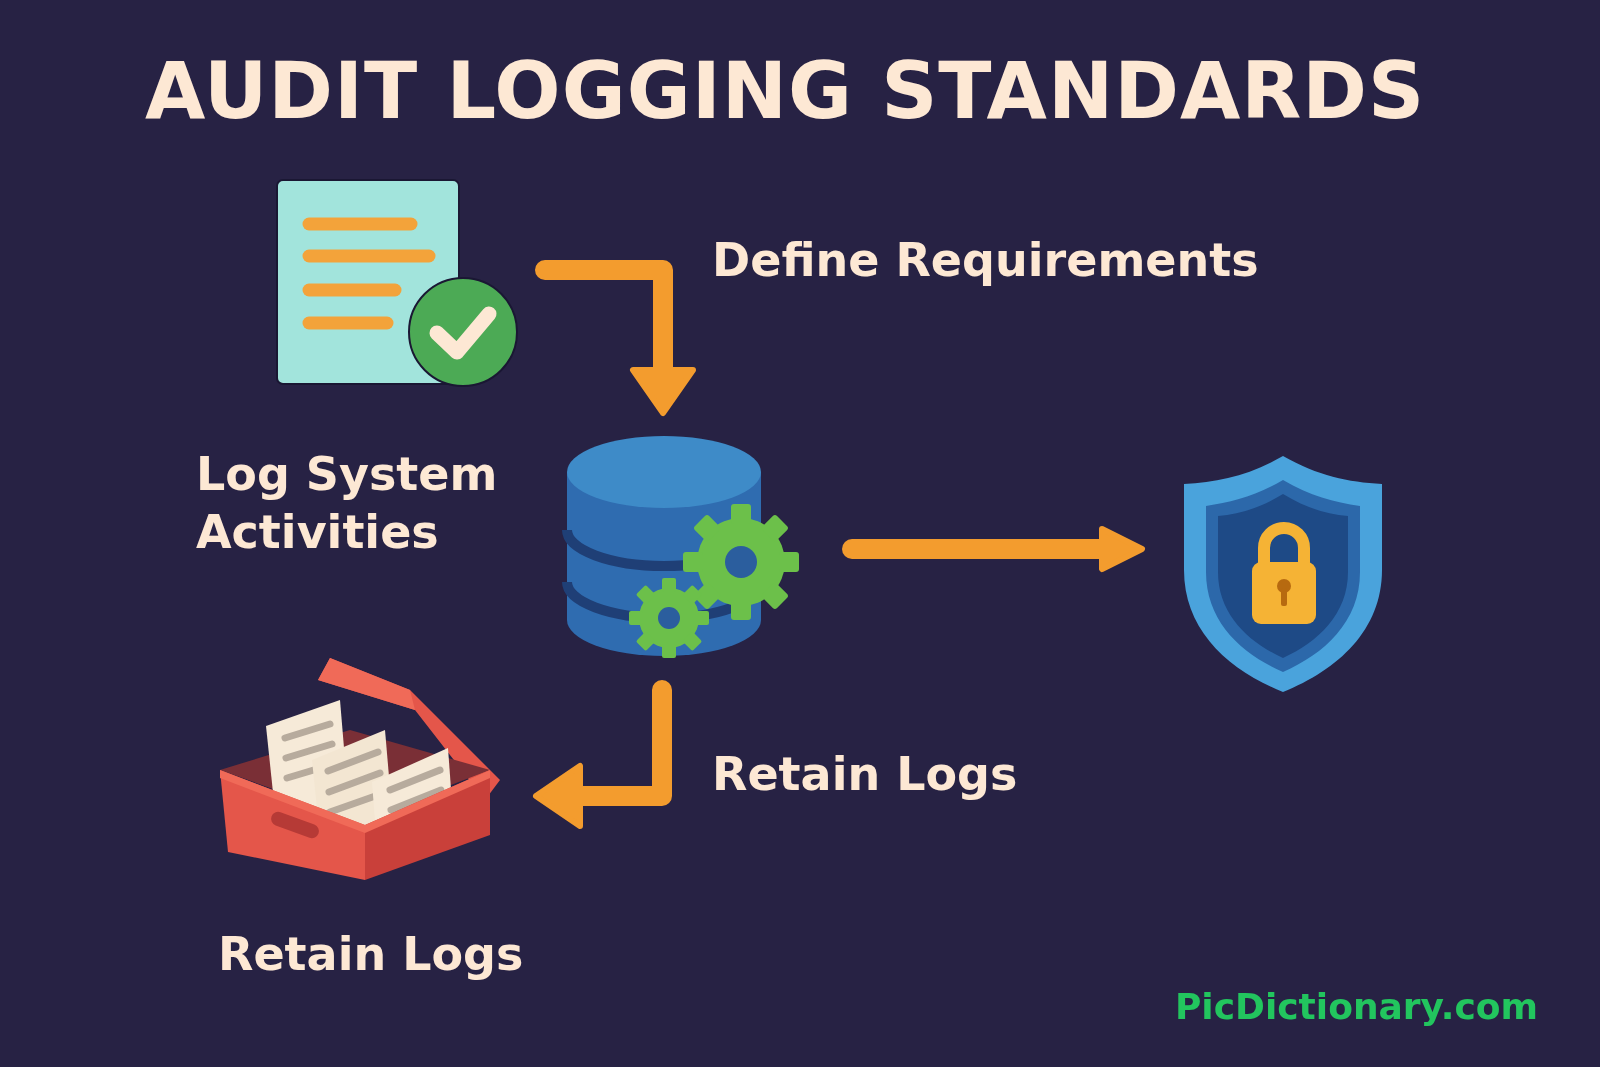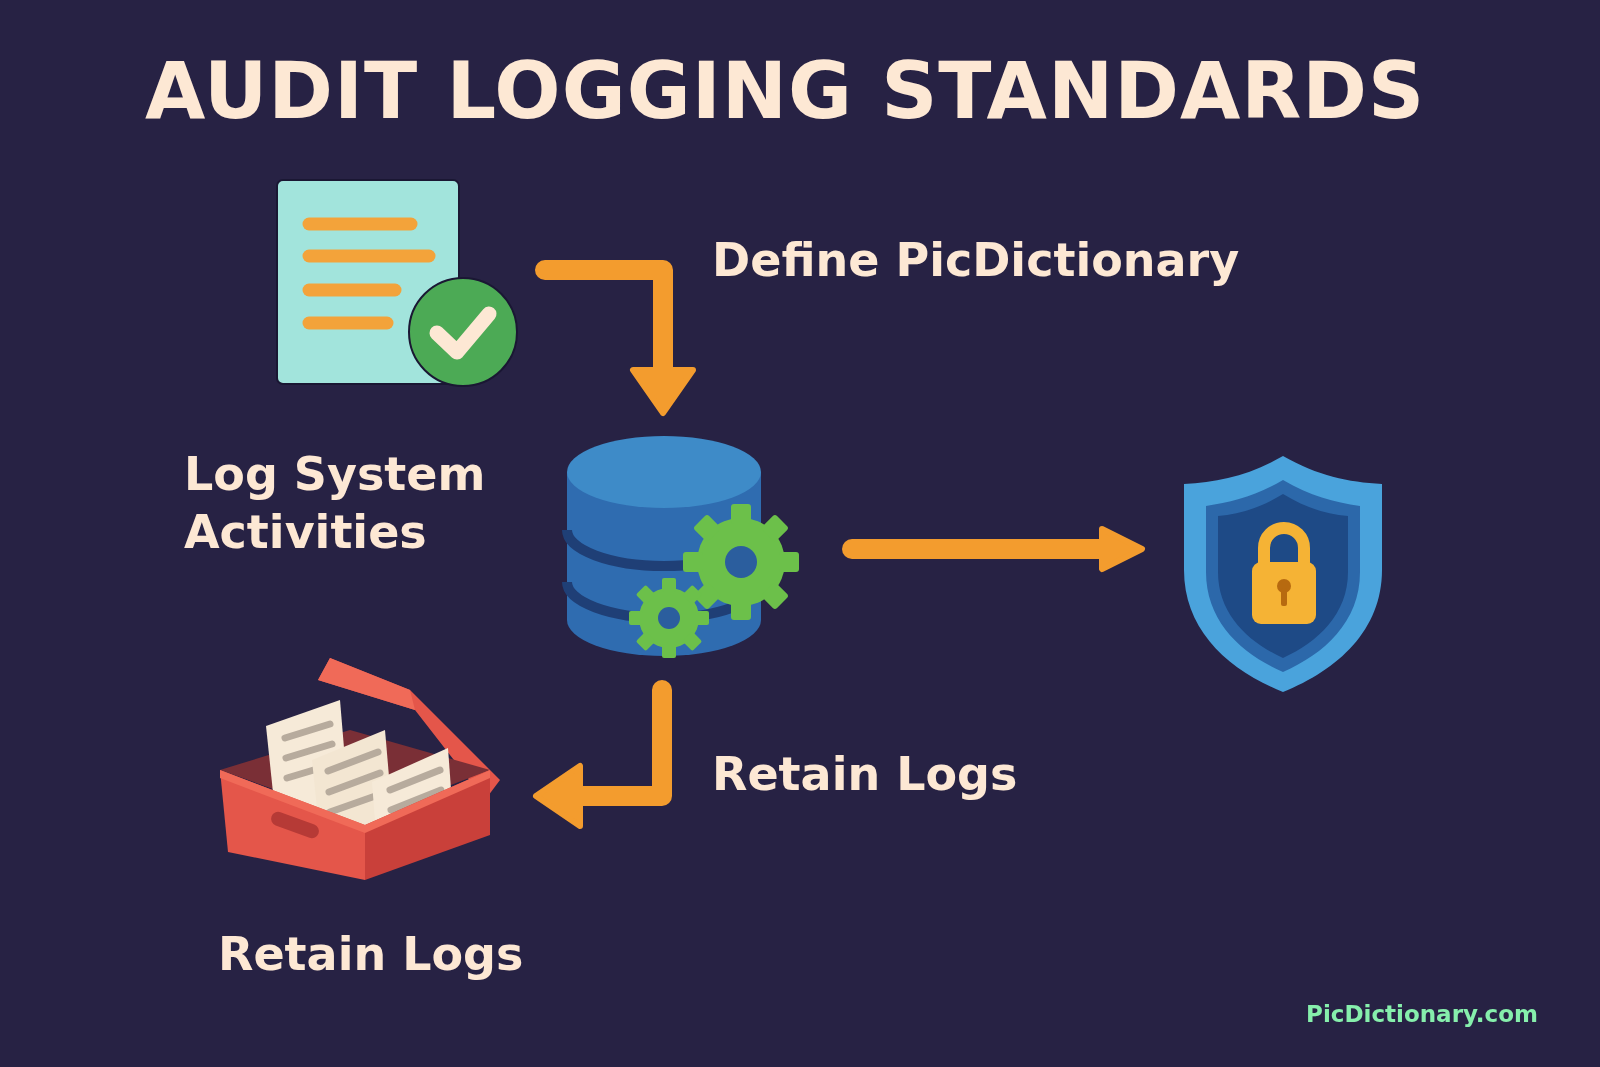--- a/index.html
+++ b/index.html
@@ -2,21 +2,21 @@
 <html><head>
 <meta charset="utf-8">
 <style>
   html, body { margin:0; padding:0; }
   body { width:1600px; height:1067px; background:#272244; overflow:hidden; position:relative;
          font-family:"DejaVu Sans", sans-serif; }
   .abs { position:absolute; }
   .title { left:145px; top:52px; font-size:78px; font-weight:bold; color:#fde8d4; letter-spacing:1px;
            white-space:nowrap; line-height:1; }
   .label { color:#fde8d4; font-weight:bold; font-size:46px; line-height:1.25; white-space:nowrap; }
-  .watermark { right:62px; bottom:40px; font-size:23px; font-weight:bold; color:#86efac; }
+  .watermark { right:62px; bottom:40px; font-size:36px; font-weight:bold; color:#22c55e; }
   svg { position:absolute; overflow:visible; }
 </style>
 </head>
 <body>
 
 <div class="abs title">AUDIT LOGGING STANDARDS</div>
 
 <svg style="left:275px;top:178px" width="245" height="210" viewBox="0 0 245 210">
   <rect x="2" y="2" width="182" height="204" rx="6" fill="#a2e4dc" stroke="#1a1733" stroke-width="2"></rect>
   <g stroke="#f3a33a" stroke-width="13" stroke-linecap="round">
@@ -27,23 +27,23 @@
   </g>
   <circle cx="188" cy="154" r="54" fill="#4caa55" stroke="#1a1733" stroke-width="2"></circle>
   <polyline points="162,155 182,174 214,136" fill="none" stroke="#fde8d4" stroke-width="15" stroke-linecap="round" stroke-linejoin="round"></polyline>
 </svg>
 
 <svg style="left:535px;top:258px" width="170" height="160" viewBox="0 0 170 160">
   <path d="M10 12 H128 V115" fill="none" stroke="#f39c2e" stroke-width="20" stroke-linecap="round" stroke-linejoin="round"></path>
   <polygon points="98,112 158,112 128,155" fill="#f39c2e" stroke="#f39c2e" stroke-width="6" stroke-linejoin="round"></polygon>
 </svg>
 
-<div class="abs label" style="left:712px;top:232px;">Define PicDictionary</div>
+<div class="abs label" style="left:712px;top:232px;">Define Requirements</div>
 
-<div class="abs label" style="left:184px;top:446px;text-align:right;">
+<div class="abs label" style="left:196px;top:446px;text-align:right;">
   <div>Log System</div>
   <div style="text-align:left;">Activities</div>
 </div>
 
 <svg style="left:565px;top:430px" width="245" height="230" viewBox="0 0 245 230">
   <path d="M2 42 V190 A97 36 0 0 0 196 190 V42 Z" fill="#2f6cb0"></path>
   <path d="M2 100 A97 36 0 0 0 196 100" fill="none" stroke="#1f3f76" stroke-width="10"></path>
   <path d="M2 152 A97 36 0 0 0 196 152" fill="none" stroke="#1f3f76" stroke-width="10"></path>
   <ellipse cx="99" cy="42" rx="97" ry="36" fill="#3e8bc8"></ellipse>
 

